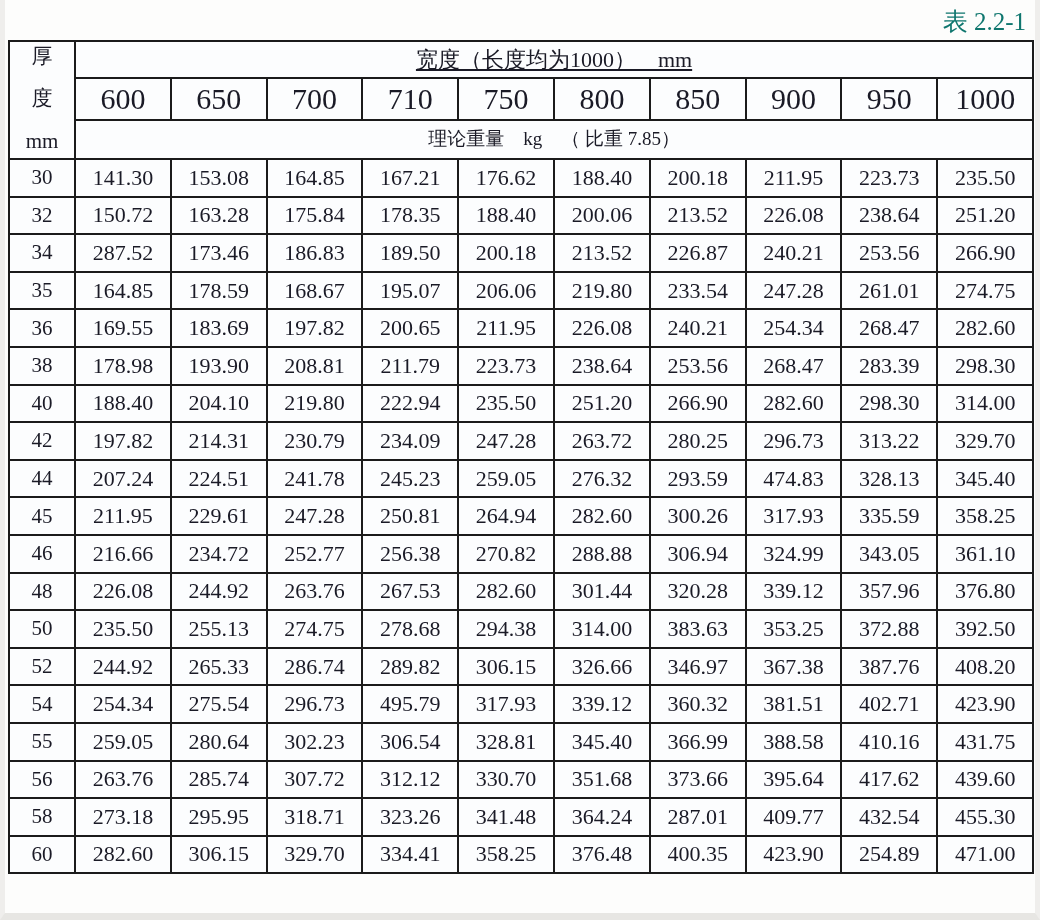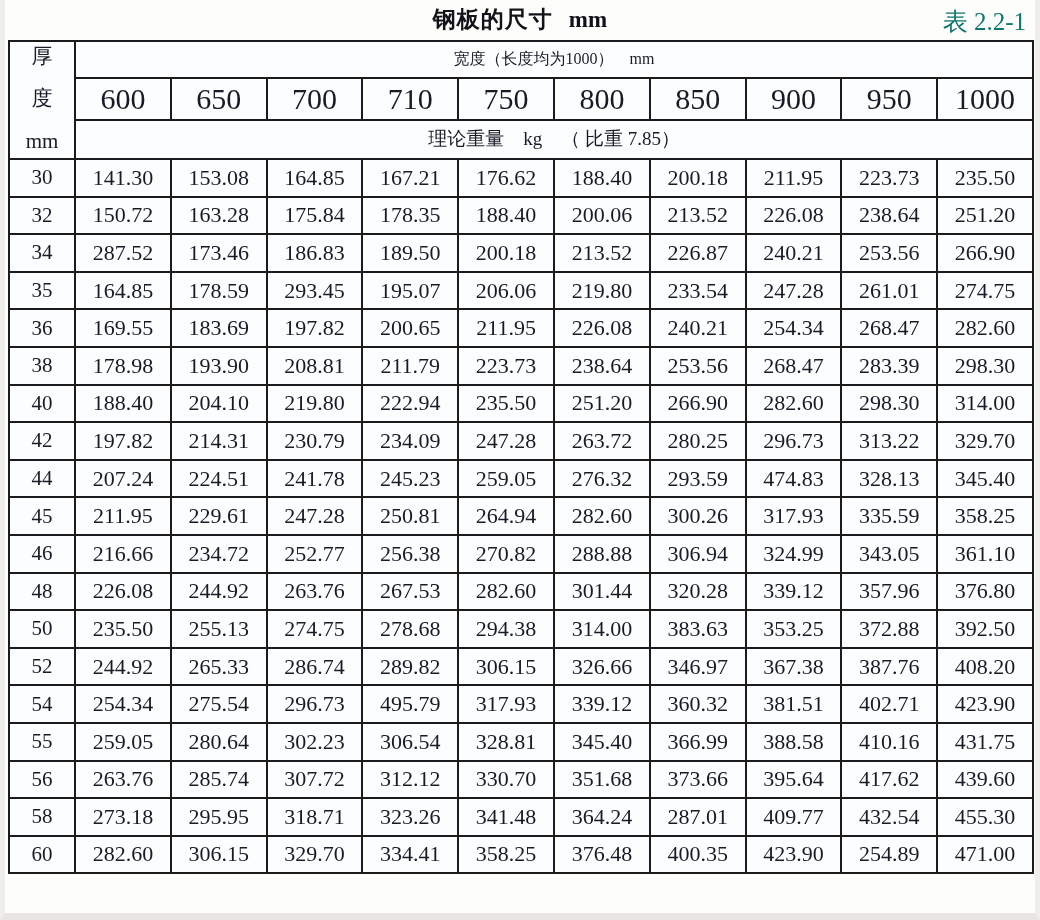--- a/index.html
+++ b/index.html
@@ -57,21 +57,21 @@
     vertical-align: middle;
     padding: 0;
     font-size: 22px;
     color: #1a1a26;
     overflow: hidden;
     white-space: nowrap;
   }
   col.col-thick { width: 66px; }
   col.col-w { width: 95.8px; }
   
-  .hrow1 td.wide-head { height: 36px; font-size: 16px; }
+  .hrow1 td.wide-head { height: 36px; font-size: 22px; text-decoration: underline; }
   .hrow2 td { height: 40px; font-size: 30px; }
   .hrow3 td.wide-head { height: 38px; font-size: 19px; }
   td.corner {
     padding: 3px 0 5px 0;
   }
   td.corner .corner-stack {
     height: 108px;
     display: flex;
     flex-direction: column;
     justify-content: space-between;
@@ -85,23 +85,20 @@
   
   #data-rows td { height: 37.6px; font-size: 22px; }
   #data-rows td.tcell { font-size: 21px; margin-top: 20px; }
 </style>
 </head>
 <body>
 
 <div class="page">
 
   <div class="title-row">
-    <div class="page-title">
-      <span class="t-main">钢板的尺寸</span><span class="t-unit">mm</span>
-    </div>
     <div class="table-label">表 2.2-1</div>
   </div>
 
   <table class="steel-table">
     <colgroup>
       <col class="col-thick">
       <col span="10" class="col-w">
     </colgroup>
     <tbody>
       <tr class="hrow1">
@@ -167,21 +164,21 @@
           <td class="wcell">213.52</td>
           <td class="wcell">226.87</td>
           <td class="wcell">240.21</td>
           <td class="wcell">253.56</td>
           <td class="wcell">266.90</td>
         </tr>
         <tr>
           <td class="tcell">35</td>
           <td class="wcell">164.85</td>
           <td class="wcell">178.59</td>
-          <td class="wcell">293.45</td>
+          <td class="wcell">168.67</td>
           <td class="wcell">195.07</td>
           <td class="wcell">206.06</td>
           <td class="wcell">219.80</td>
           <td class="wcell">233.54</td>
           <td class="wcell">247.28</td>
           <td class="wcell">261.01</td>
           <td class="wcell">274.75</td>
         </tr>
         <tr>
           <td class="tcell">36</td>

